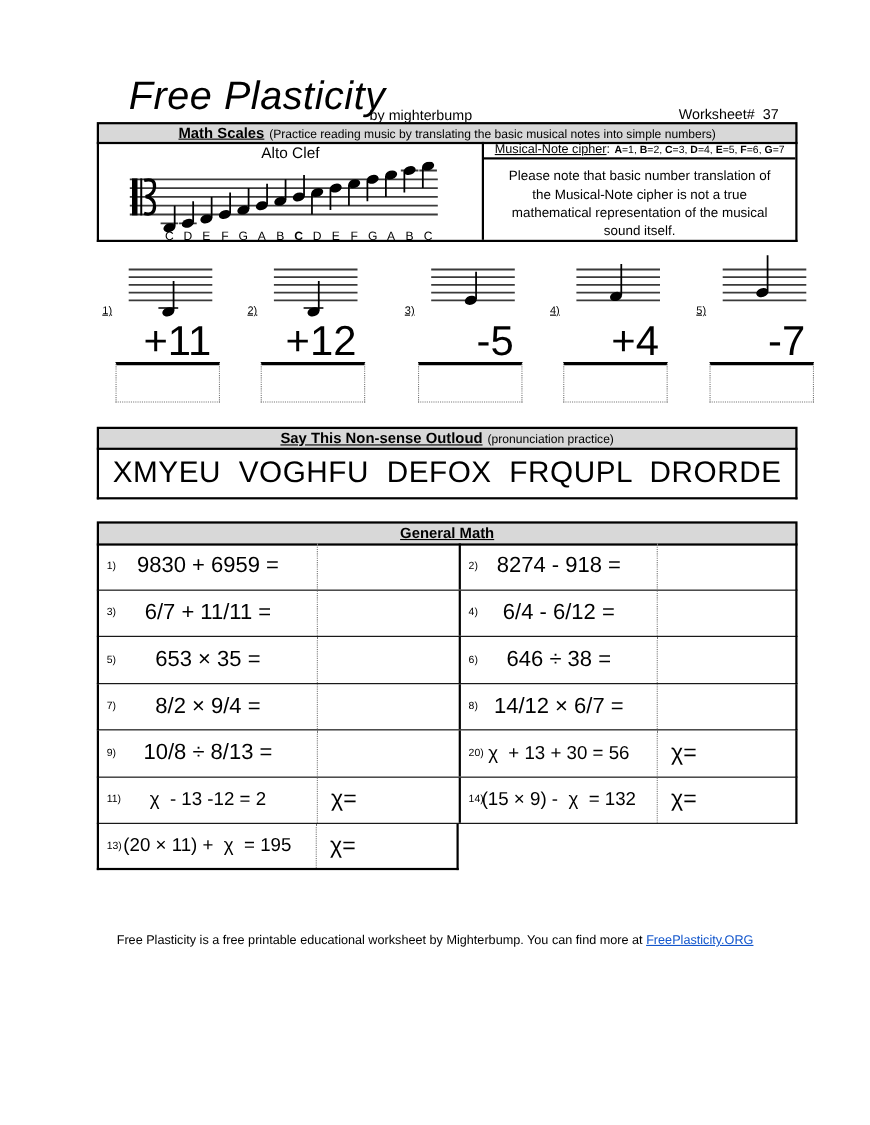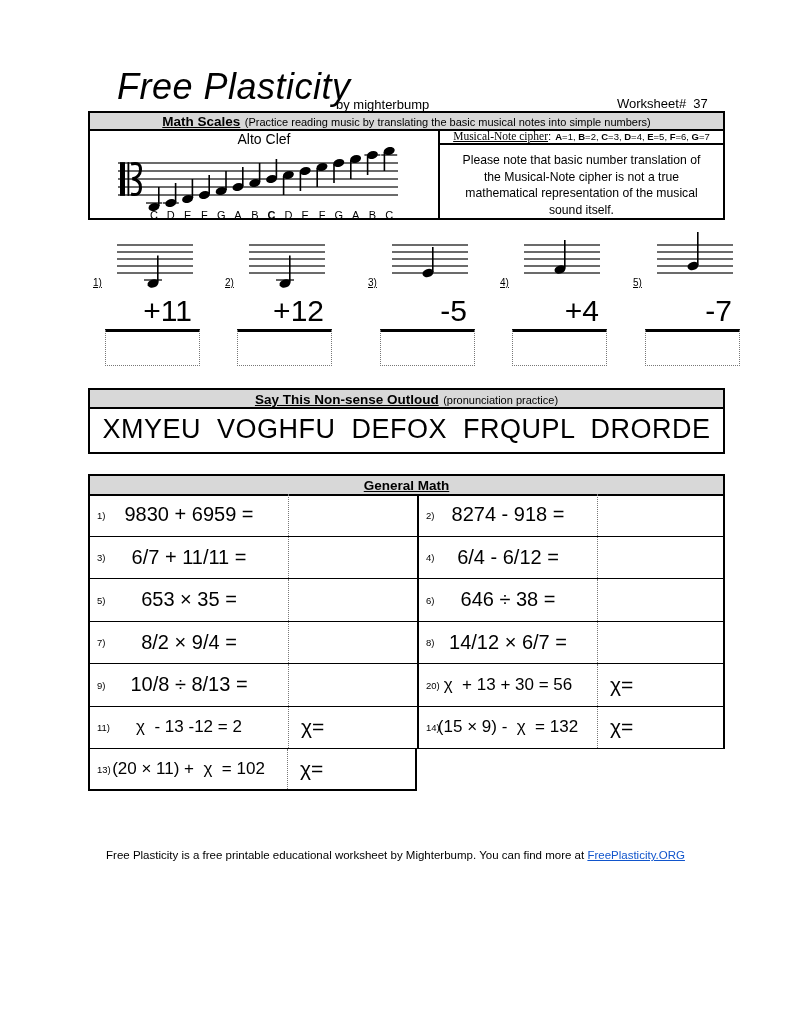--- a/index.html
+++ b/index.html
@@ -19,28 +19,28 @@
   .bar-gm{top:474px;height:22px;line-height:18px;}
   
   .ms-box{position:absolute;left:88px;top:129px;width:637px;height:91px;box-sizing:border-box;
           border:2px solid #000;border-top:none;display:flex;}
   .ms-left{width:350px;box-sizing:border-box;border-right:2px solid #000;}
   .clef-label{text-align:center;font-size:14px;height:16px;padding-top:2px;}
   .staff-svg{display:block;}
   .ms-right{flex:1;display:flex;flex-direction:column;}
   .cipher-row{height:27px;box-sizing:border-box;border-bottom:2px solid #000;display:flex;
               align-items:center;justify-content:center;font-size:9.5px;}
-  .cipher-label{font-size:11.5px;text-decoration:underline;font-family:Liberation Serif, serif;}
+  .cipher-label{font-size:11.5px;text-decoration:underline;}
   .cipher-colon{font-size:11.5px;margin-right:4px;}
   .disclaimer{flex:1;font-size:12.2px;line-height:1.35;text-align:center;padding:7px 14px 0 14px;}
   
   .q-group{position:absolute;top:231px;width:95px;}
   .q-label{position:absolute;left:-12px;top:46px;font-size:10px;text-decoration:underline;}
   .q-staff{display:block;width:95px;height:62px;}
-  .q-value{height:36px;line-height:36px;font-size:30px;text-align:right;padding-right:8px;}
+  .q-value{height:36px;line-height:36px;font-size:38px;text-align:right;padding-right:8px;}
   .q-answer{height:37px;box-sizing:border-box;border-top:3px solid #000;
             border-left:1px dotted #777;border-right:1px dotted #777;border-bottom:1px dotted #777;}
   
   .say-box{position:absolute;left:88px;top:407px;width:637px;height:47px;box-sizing:border-box;
            border:2px solid #000;border-top:none;text-align:center;line-height:44px;
            font-size:27px;white-space:pre;letter-spacing:.5px;}
   
   .gm-table{position:absolute;left:88px;top:494px;width:637px;}
   .gm-row{display:flex;height:41.5px;box-sizing:content-box;
           border:solid #000;border-width:0 2px 1.5px 2px;}
@@ -343,21 +343,21 @@
           <span class="ptext sm">(15 × 9) -  χ  = 132</span>
         </div>
       <div class="cell c4 ans">
           <span class="atext">χ=</span>
         </div>
     </div>
 
     <div class="gm-row-last">
       <div class="cell cl1">
           <span class="num">13)</span>
-          <span class="ptext sm">(20 × 11) +  χ  = 102</span>
+          <span class="ptext sm">(20 × 11) +  χ  = 195</span>
         </div>
       <div class="cell cl2 ans">
           <span class="atext">χ=</span>
         </div>
     </div>
 
   </div>
 
   <div class="footer">
     <span>Free Plasticity is a free printable educational worksheet by Mighterbump. You can find more at </span><a>FreePlasticity.ORG</a>

